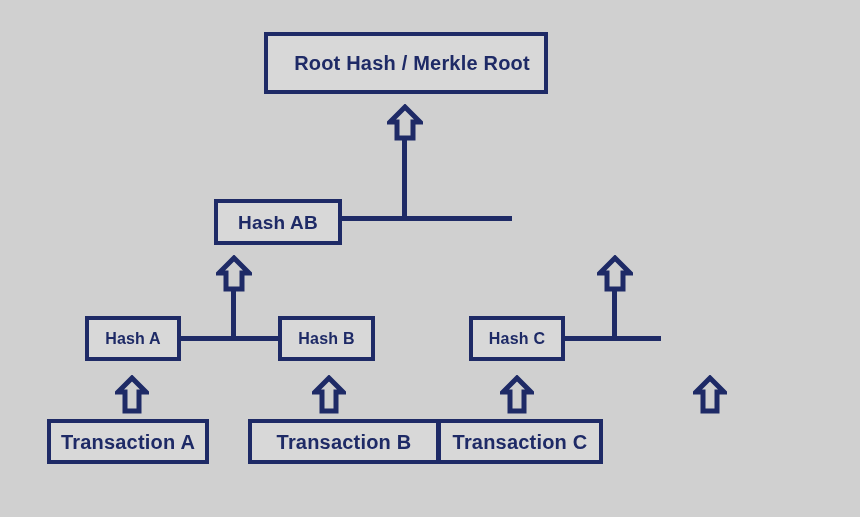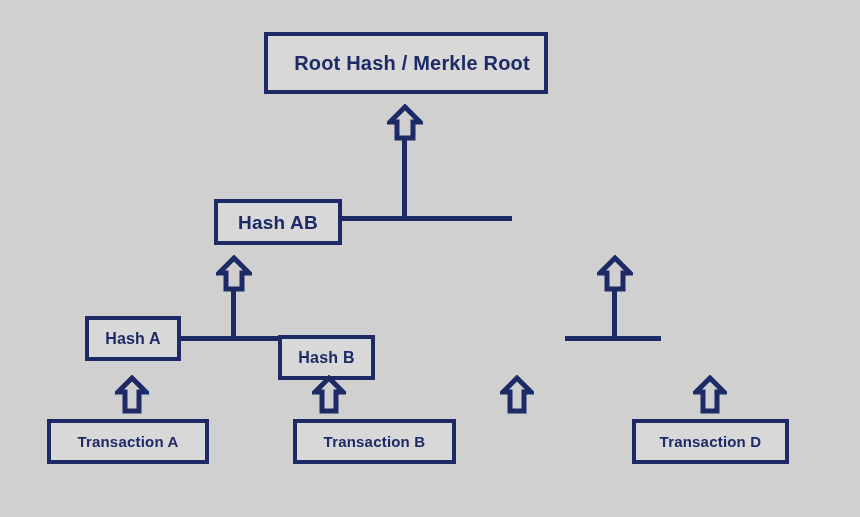--- a/index.html
+++ b/index.html
@@ -32,21 +32,21 @@
     display: flex;
     align-items: center;
     justify-content: center;
     letter-spacing: 0.2px;
     white-space: nowrap;
     line-height: 1;
   }
   .node-root  { font-size: 20px; padding-left: 12px; }
   .node-mid   { font-size: 19px; }
   .node-leaf  { font-size: 16px; }
-  .node-tx    { font-size: 15px; }
+  .node-tx    { font-size: 20px; }
 
   
   .line-h {
     position: absolute;
     background: #1e2a66;
     height: 5px;
   }
   .line-v {
     position: absolute;
     background: #1e2a66;
@@ -92,22 +92,23 @@
       <path d="M18 3 L33 18 L26 18 L26 34 L10 34 L10 18 L3 18 Z" fill="#d0d0d0" stroke="#1e2a66" stroke-width="5" stroke-linejoin="miter"></path>
     </svg>
   </div>
   <div class="line-v" style="left:612px; top:291px; height:50px;"></div>
 
   <div class="line-h" style="left:181px; top:336px; width:97px;"></div>
   <div class="line-h" style="left:565px; top:336px; width:96px;"></div>
 
   <div class="node node-leaf" style="left:85px; top:316px; width:96px; height:45px;">Hash A</div>
 
-  <div class="node node-leaf" style="left:278px; top:335px; width:97px; height:45px;">Hash B</div>
+  <div class="node node-leaf" style="left:278px; top:316px; width:97px; height:45px;">Hash B</div>
 
+  <div class="node node-leaf" style="left:469px; top:316px; width:96px; height:45px;">Hash C</div>
 
 
   <div class="arrow" style="left:115px; top:375px;">
     <svg width="34" height="40" viewBox="0 0 34 40">
       <path d="M17 3 L31 17 L24 17 L24 36 L10 36 L10 17 L3 17 Z" fill="#d0d0d0" stroke="#1e2a66" stroke-width="5" stroke-linejoin="miter"></path>
     </svg>
   </div>
 
   <div class="arrow" style="left:312px; top:375px;">
     <svg width="34" height="40" viewBox="0 0 34 40">
@@ -122,18 +123,18 @@
   </div>
 
   <div class="arrow" style="left:693px; top:375px;">
     <svg width="34" height="40" viewBox="0 0 34 40">
       <path d="M17 3 L31 17 L24 17 L24 36 L10 36 L10 17 L3 17 Z" fill="#d0d0d0" stroke="#1e2a66" stroke-width="5" stroke-linejoin="miter"></path>
     </svg>
   </div>
 
   <div class="node node-tx" style="left:47px; top:419px; width:162px; height:45px;">Transaction A</div>
 
-  <div class="node node-tx" style="left:248px; top:419px; width:163px; height:45px;margin-left:45px;">Transaction B</div>
+  <div class="node node-tx" style="left:248px; top:419px; width:192px; height:45px;">Transaction B</div>
 
+  <div class="node node-tx" style="left:437px; top:419px; width:166px; height:45px;">Transaction C</div>
 
-  <div class="node node-tx" style="left:632px; top:419px; width:157px; height:45px;">Transaction D</div>
 
 </div>
 
 </body></html>

